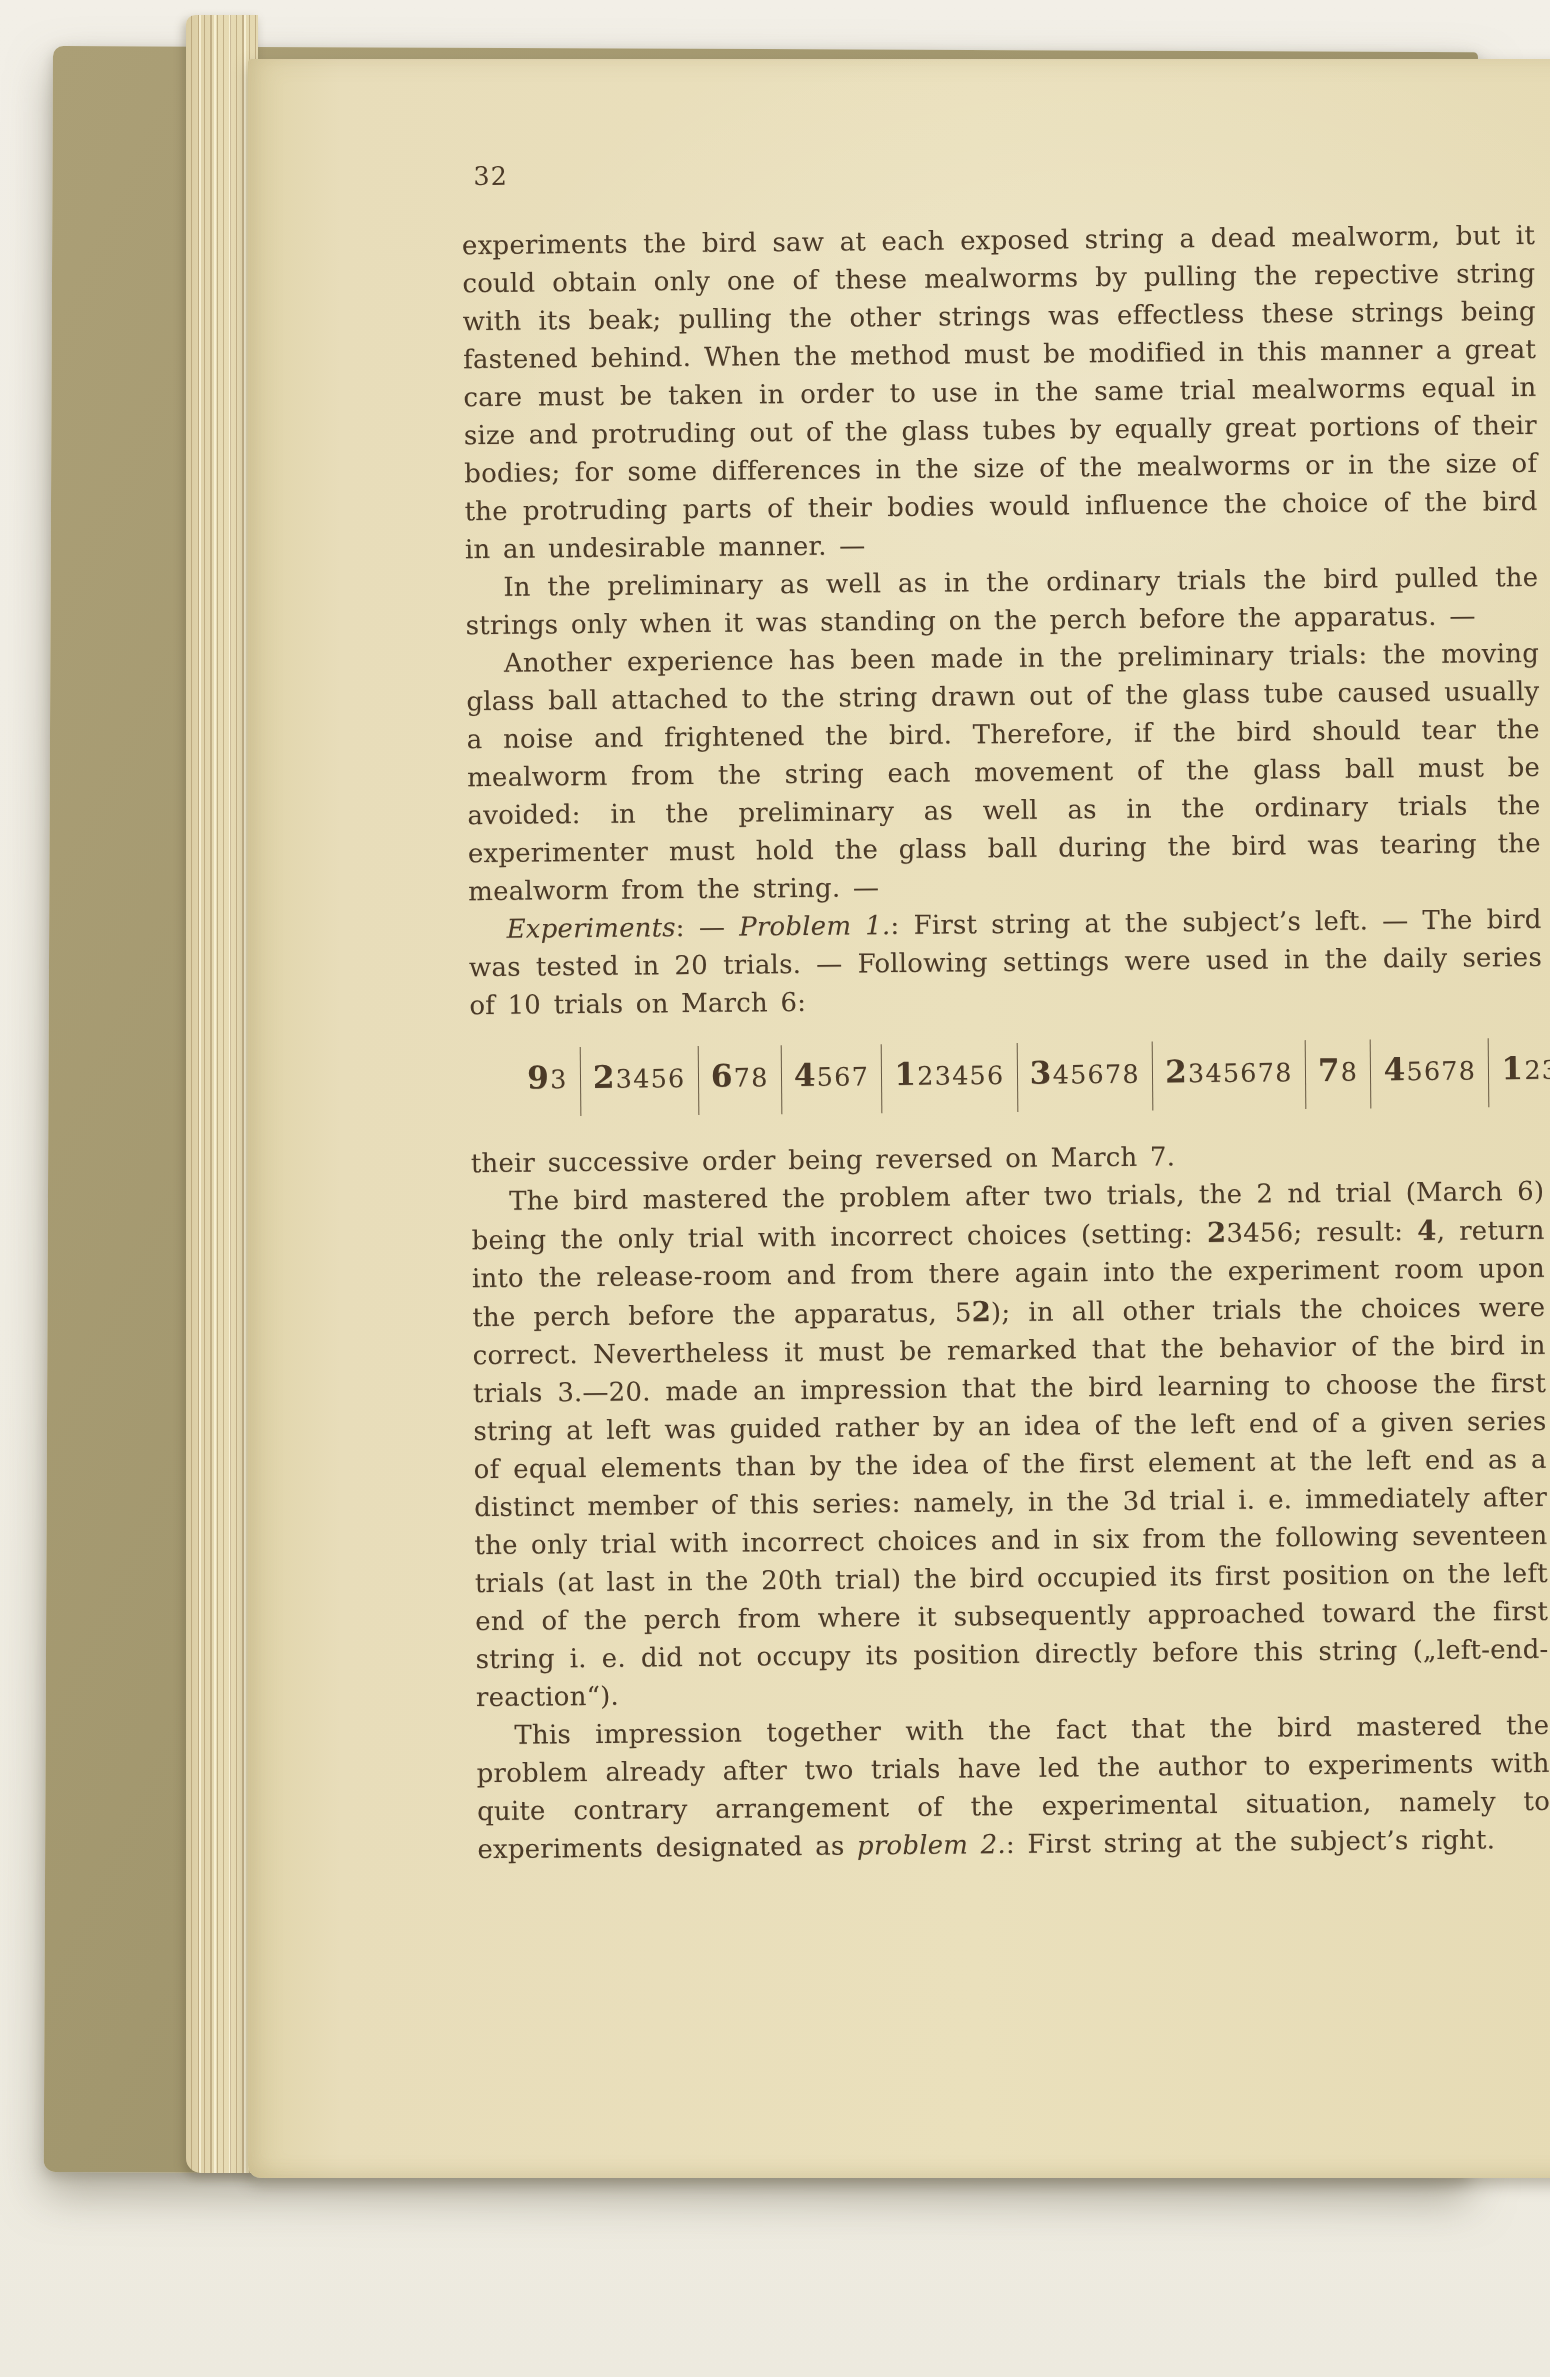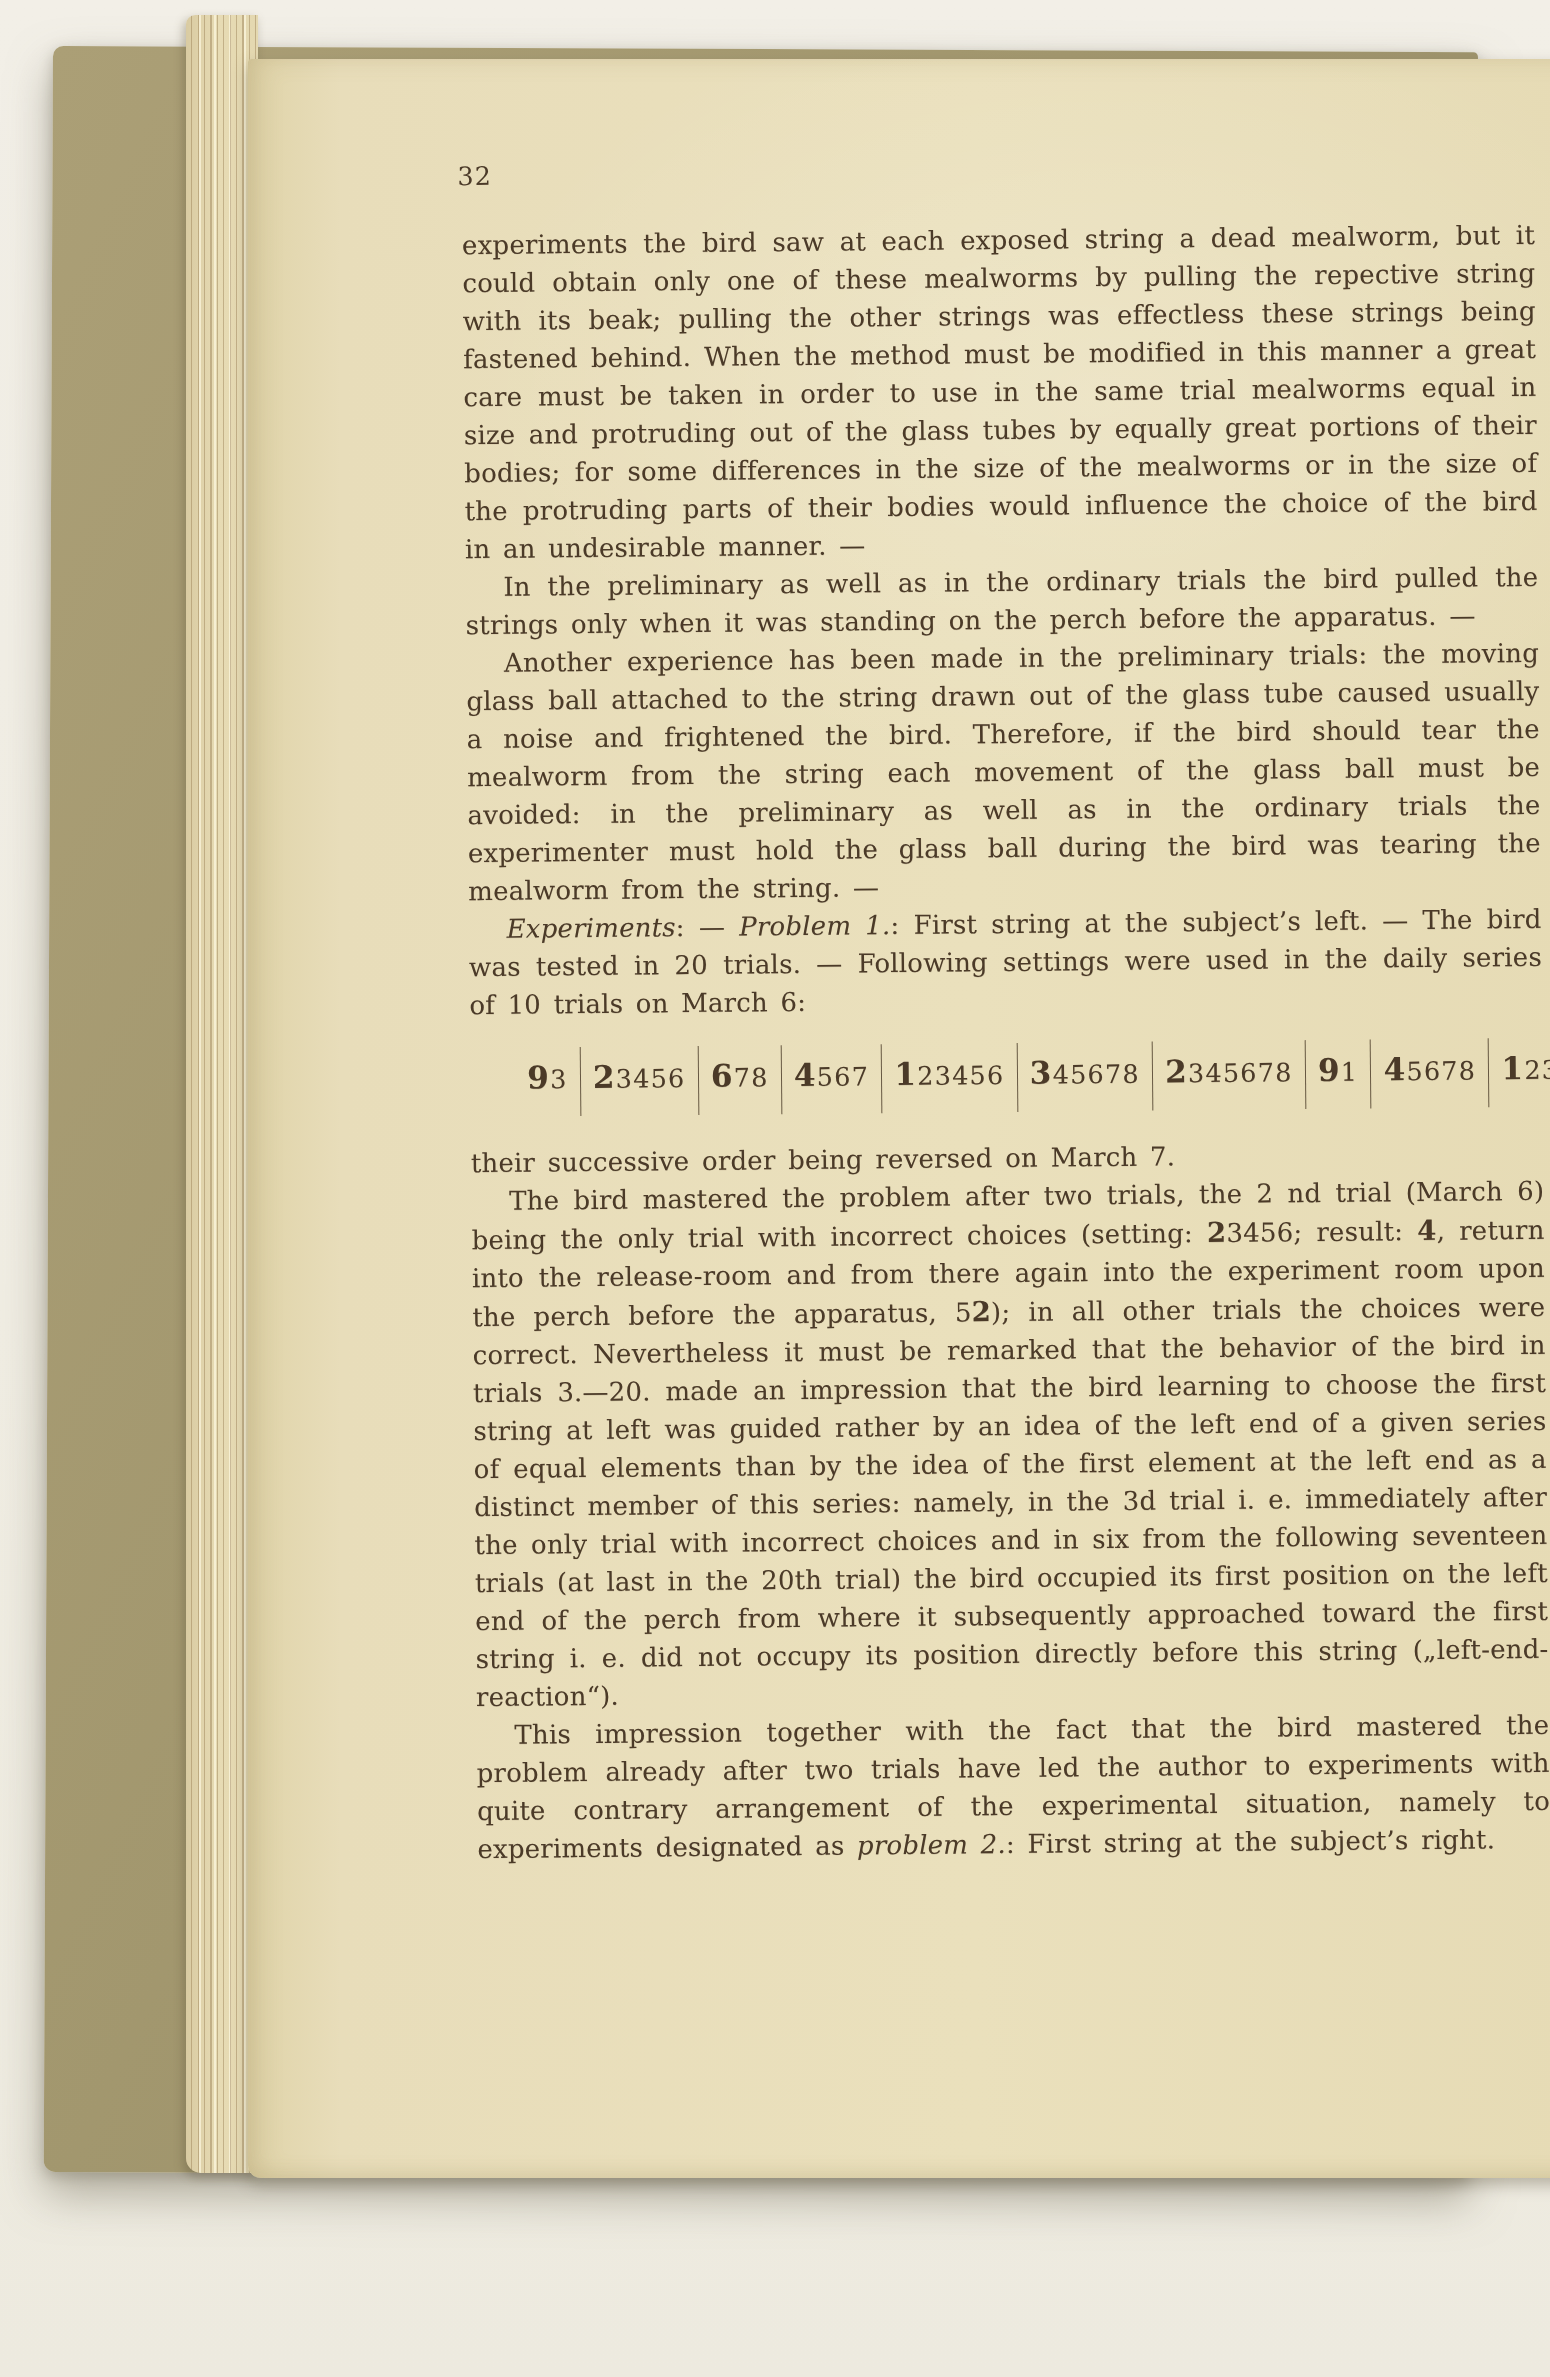--- a/index.html
+++ b/index.html
@@ -46,21 +46,21 @@
       inset 11.6px 0 23px rgba(150,125,80,0.18),
       inset 0 -5.8px 15px rgba(150,125,80,0.10),
       0 7px 15px rgba(118,110,90,0.45);
   }
   
   .content{
     position:absolute;inset:0;color:var(--ink);
     transform:rotate(-0.55deg);transform-origin:232px 81px;
   }
   .page-number{
-    position:absolute;left:209px;top:102px;
+    position:absolute;left:225px;top:102px;
     font-size:25.5px;letter-spacing:1.2px;
   }
   .text-block{
     position:absolute;left:213px;top:167px;width:1073px;
     font-size:26px;line-height:38px;
     text-align:justify;word-spacing:4.1px;letter-spacing:0.2px;
   }
   .para{margin:0;text-shadow:0.2px 0.4px 0.5px rgba(75,58,40,0.22);}
   .para.indent{text-indent:38px;}
   .it{font-style:italic;}
@@ -93,21 +93,21 @@
           <p class="para indent"><span>Another experience has been made in the preliminary trials: the moving glass ball attached to the string drawn out of the glass tube caused usually a noise and frightened the bird. Therefore, if the bird should tear the mealworm from the string each movement of the glass ball must be avoided: in the preliminary as well as in the ordinary trials the experimenter must hold the glass ball during the bird was tearing the mealworm from the string. —</span></p>
           <p class="para indent"><span class="it">Experiments</span><span>: — </span><span class="it">Problem 1.</span><span>: First string at the subject’s left. — The bird was tested in 20 trials. — Following settings were used in the daily series of 10 trials on March 6:</span></p>
           <div class="settings-table">
             <span class="setting-cell">93</span>
             <span class="setting-cell">23456</span>
             <span class="setting-cell">678</span>
             <span class="setting-cell">4567</span>
             <span class="setting-cell">123456</span>
             <span class="setting-cell">345678</span>
             <span class="setting-cell">2345678</span>
-            <span class="setting-cell">91</span>
+            <span class="setting-cell">78</span>
             <span class="setting-cell">45678</span>
             <span class="setting-cell">123</span>
           </div>
           <p class="para"><span>their successive order being reversed on March 7.</span></p>
           <p class="para indent"><span>The bird mastered the problem after two trials, the 2 nd trial (March 6) being the only trial with incorrect choices (setting: </span><span class="bd">2</span><span>3456; result: </span><span class="bd">4</span><span>, return into the release-room and from there again into the experiment room upon the perch before the apparatus, 5</span><span class="bd">2</span><span>); in all other trials the choices were correct. Nevertheless it must be remarked that the behavior of the bird in trials 3.—20. made an impression that the bird learning to choose the first string at left was guided rather by an idea of the left end of a given series of equal elements than by the idea of the first element at the left end as a distinct member of this series: namely, in the 3d trial i. e. immediately after the only trial with incorrect choices and in six from the following seventeen trials (at last in the 20th trial) the bird occupied its first position on the left end of the perch from where it subsequently approached toward the first string i. e. did not occupy its position directly before this string („left-end-reaction“).</span></p>
           <p class="para indent"><span>This impression together with the fact that the bird mastered the problem already after two trials have led the author to experiments with quite contrary arrangement of the experimental situation, namely to experiments designated as </span><span class="it">problem 2.</span><span>: First string at the subject’s right.</span></p>
         </div>
     </div>
   </div>
 </div>

